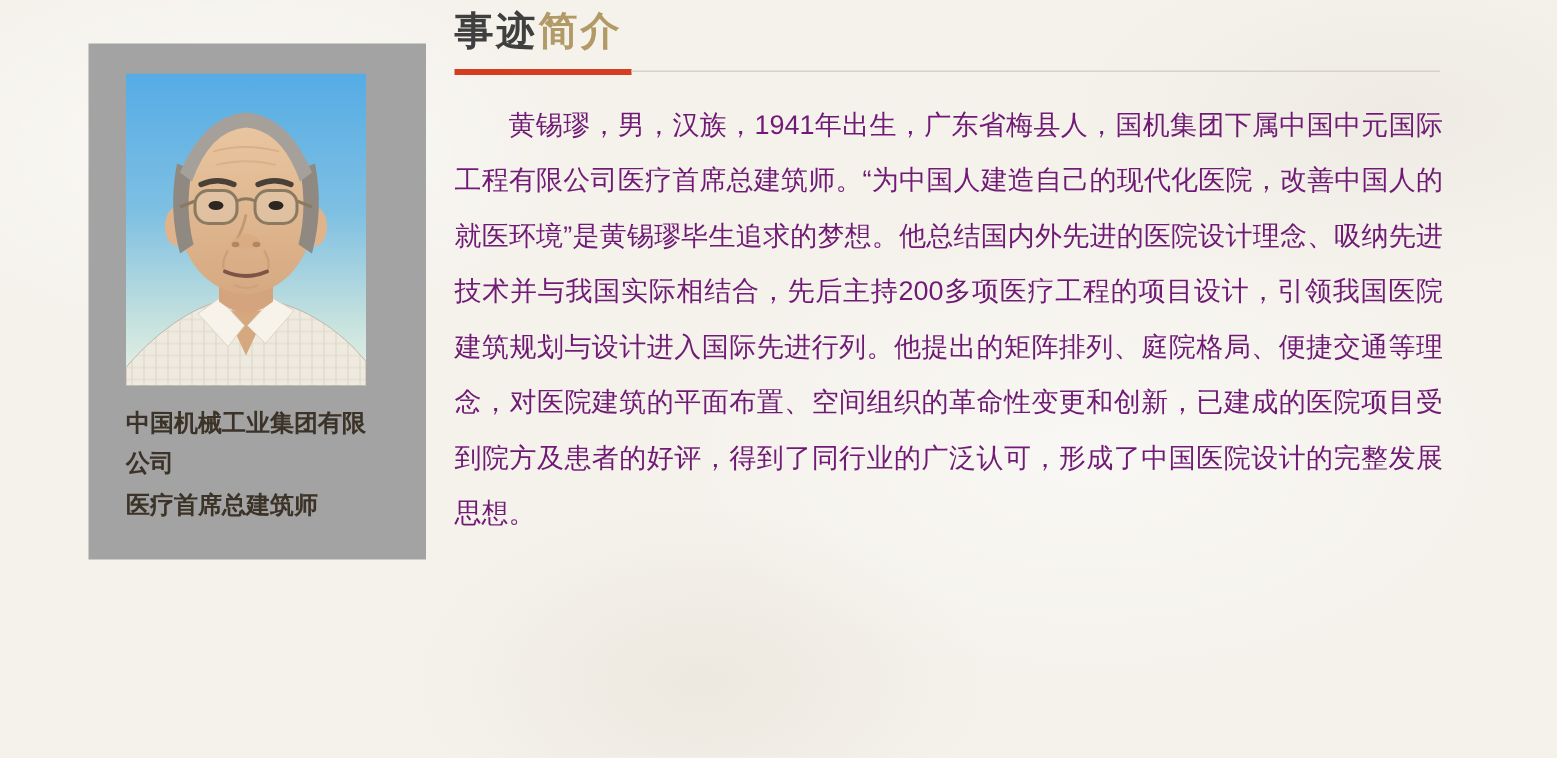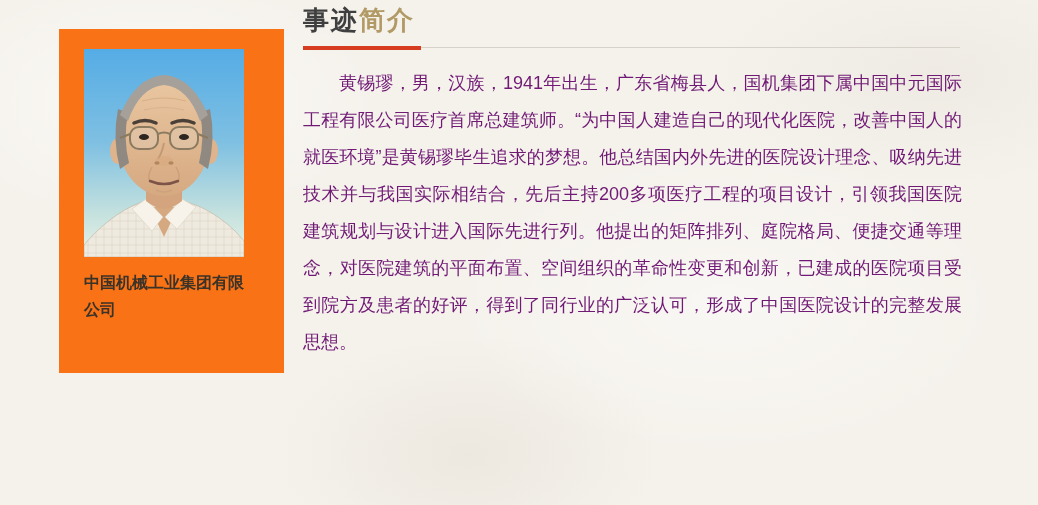--- a/index.html
+++ b/index.html
@@ -15,21 +15,21 @@
       radial-gradient(ellipse 300px 150px at 90% 15%, rgba(232,228,219,0.5), rgba(232,228,219,0) 75%);
     font-family: "Liberation Sans", "DejaVu Sans", sans-serif;
     color: #3a3a3a;
   }
 
   
   .profile-card {
     position: absolute;
     left: 59px; top: 29px;
     width: 225px; height: 344px;
-    background: #f97316;
+    background: #a3a3a3;
     box-sizing: border-box;
     padding: 20px 0 0 25px;
   }
   .photo-frame {
     width: 160px; height: 208px;
     display: block;
     line-height: 0;
   }
   .photo-frame svg { display: block; }
   .card-text {
@@ -143,20 +143,21 @@
 
       <path d="M68 118 Q63 126 66 133" stroke="#c89a74" stroke-width="1.4" fill="none" opacity="0.8"></path>
       <path d="M92 118 Q97 126 94 133" stroke="#c89a74" stroke-width="1.4" fill="none" opacity="0.8"></path>
 
       <path d="M66 132 Q80 138 94 132" stroke="#7d5548" stroke-width="2.5" fill="none" stroke-linecap="round"></path>
       <path d="M72 141 Q80 145 88 141" stroke="#caa07a" stroke-width="1.4" fill="none" opacity="0.8"></path>
     </svg>
   </span>
   <div class="card-text">
     <div>中国机械工业集团有限公司</div>
+    <div class="job">医疗首席总建筑师</div>
   </div>
 </div>
 
 <div class="content">
   <h1 class="page-title">
     <span>事迹</span><span class="secondary">简介</span>
   </h1>
   <div class="title-rule">
     <span class="rule-accent"></span>
     <span class="rule-line"></span>

